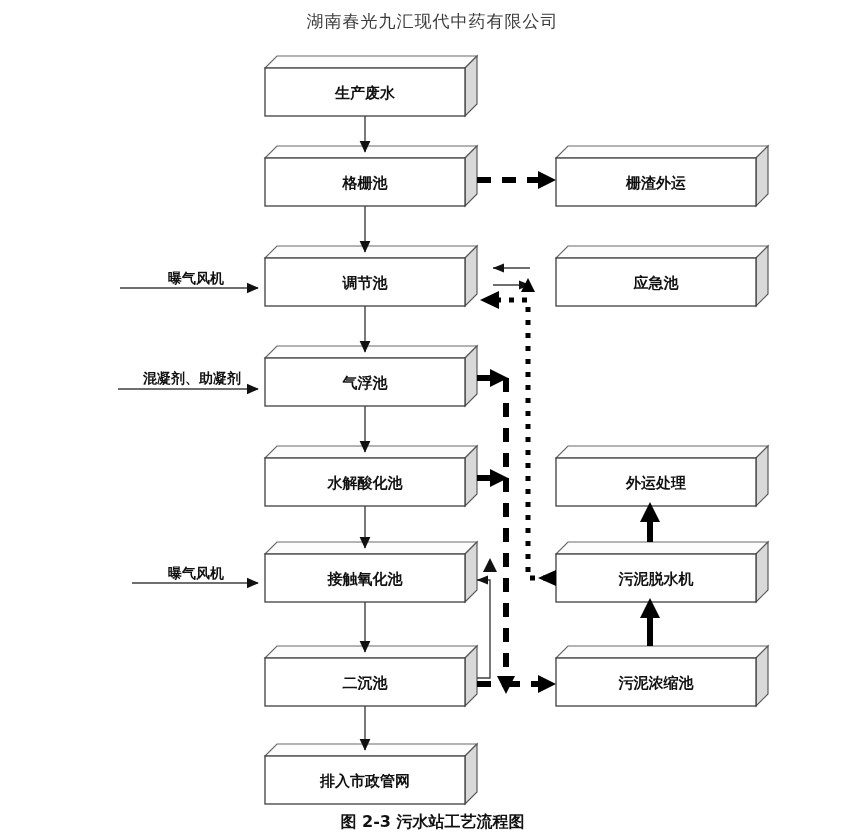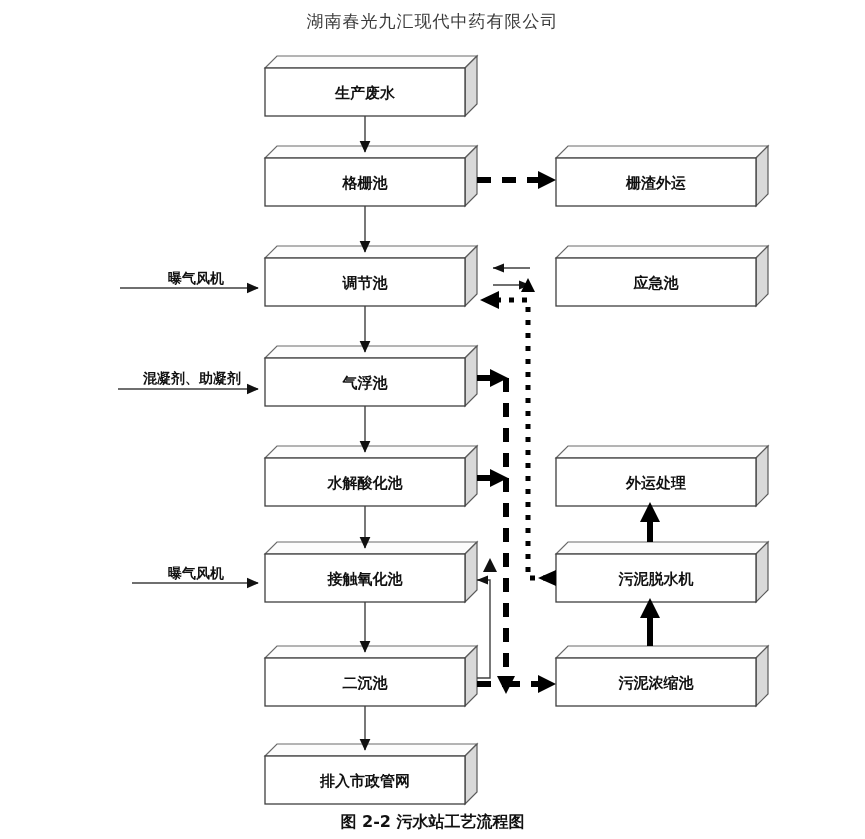--- a/index.html
+++ b/index.html
@@ -208,14 +208,14 @@
     <g>
       <line x1="650" y1="646" x2="650" y2="614" stroke="#000" stroke-width="6"></line>
       <path d="M640,618 L650,598 L660,618 z" fill="#000"></path>
     </g>
     <g>
       <line x1="650" y1="542" x2="650" y2="518" stroke="#000" stroke-width="6"></line>
       <path d="M640,522 L650,502 L660,522 z" fill="#000"></path>
     </g>
   </svg>
 
-  <div class="fig-caption">图 2-2 污水站工艺流程图</div>
+  <div class="fig-caption">图 2-3 污水站工艺流程图</div>
 </div>
 
 </body></html>

